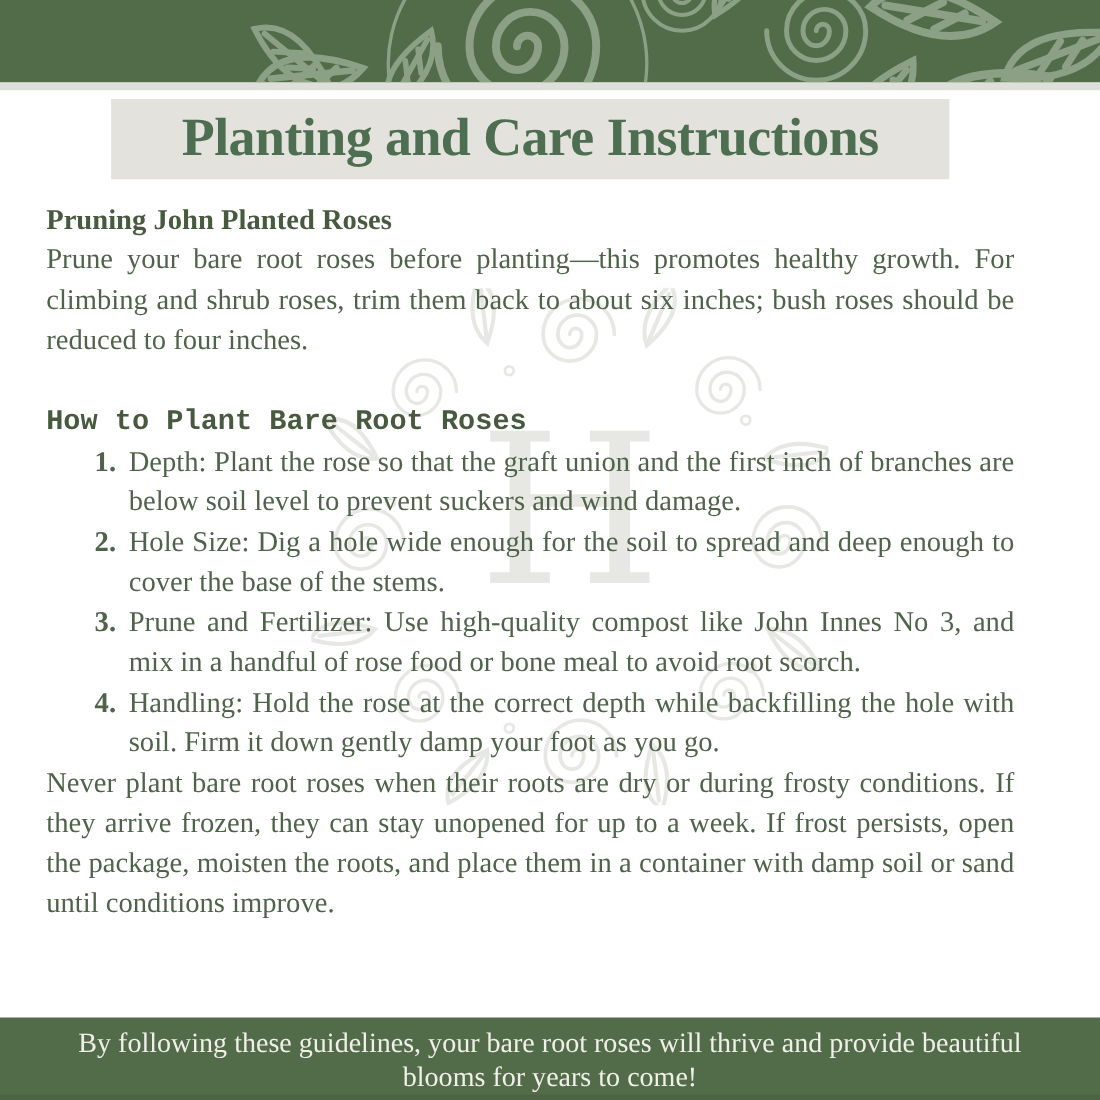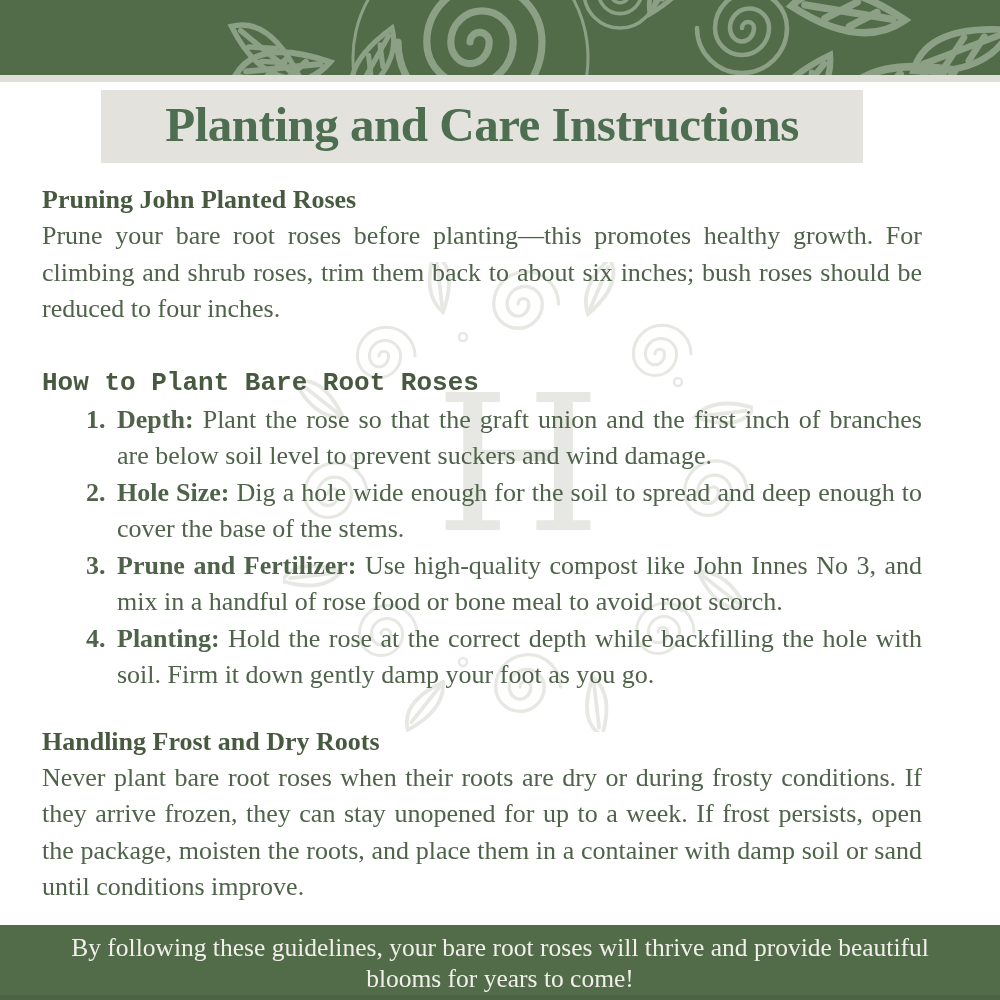--- a/index.html
+++ b/index.html
@@ -41,21 +41,21 @@
   h2{font-size:26px;line-height:36px;font-weight:700;color:var(--heading-text);}
   .sec-pruning h2{margin:19px 0 0;}
   .sec-planting h2{margin:37px 0 0;font-family:Liberation Mono, monospace;}
   .sec-frost h2{margin:30px 0 0;}
   p.body{font-size:26px;line-height:36.5px;text-align:justify;}
 
   .olist{margin-top:1px;}
   .oli{display:flex;font-size:26px;line-height:36.5px;}
   .oli .num{flex:0 0 31px;margin-left:44px;font-weight:700;}
   .oli .litext{flex:1;text-align:justify;}
-  .term{font-weight:700;}
+  .term{font-weight:400;}
 
   .footer{position:absolute;bottom:0;left:0;width:1000px;height:75px;
     background:var(--band-green);z-index:2;
     box-shadow:inset 0 -5px 0 rgba(0,0,0,0.07);}
   .footer p{margin:7px auto 0;max-width:880px;text-align:center;
     font-size:25.5px;line-height:31px;color:var(--footer-text);}
 </style>
 </head>
 <body>
 
@@ -156,28 +156,27 @@
       <div class="oli">
         <span class="num">3.</span>
         <span class="litext">
           <span class="term">Prune and Fertilizer:</span>
           <span>Use high-quality compost like John Innes No 3, and mix in a handful of rose food or bone meal to avoid root scorch.</span>
         </span>
       </div>
       <div class="oli">
         <span class="num">4.</span>
         <span class="litext">
-          <span class="term">Planting:</span>
+          <span class="term">Handling:</span>
           <span>Hold the rose at the correct depth while backfilling the hole with soil. Firm it down gently damp your foot as you go.</span>
         </span>
       </div>
     </div>
   </section>
 
   <section class="sec-frost">
-    <h2>Handling Frost and Dry Roots</h2>
     <p class="body">Never plant bare root roses when their roots are dry or during frosty conditions. If they arrive frozen, they can stay unopened for up to a week. If frost persists, open the package, moisten the roots, and place them in a container with damp soil or sand until conditions improve.</p>
   </section>
 </main>
 
 <footer class="footer">
   <p>By following these guidelines, your bare root roses will thrive and provide beautiful blooms for years to come!</p>
 </footer>
 
 </body></html>

